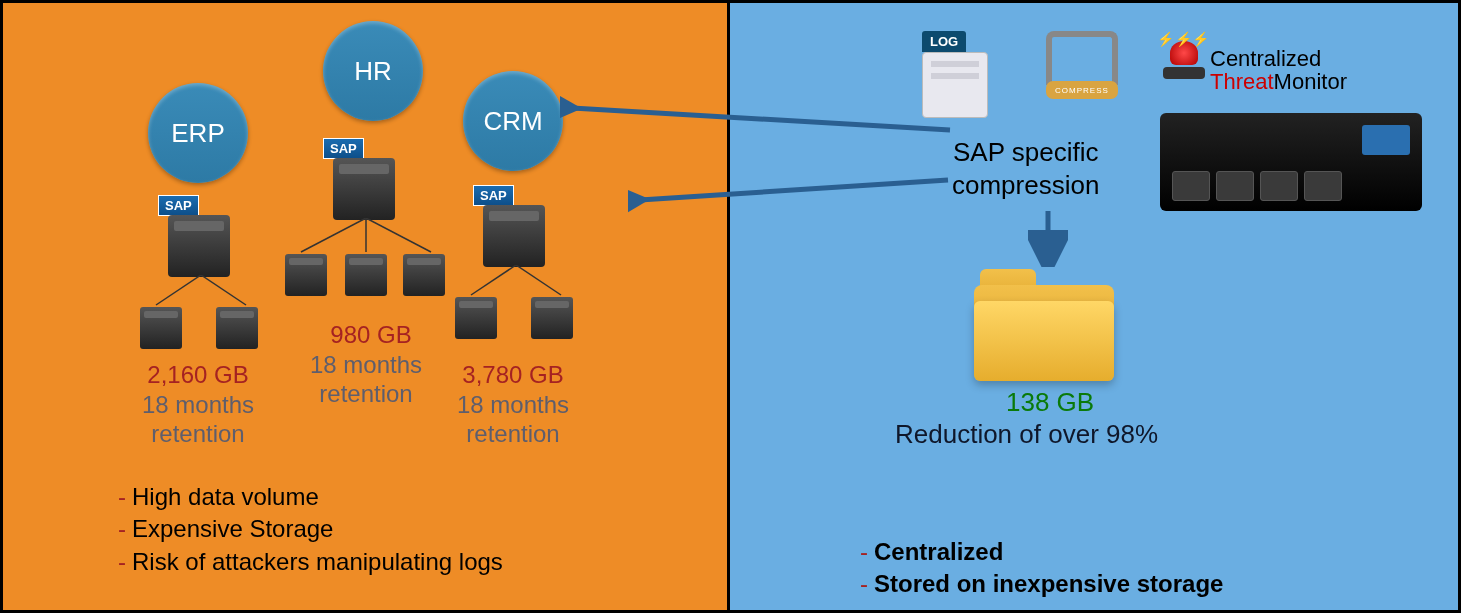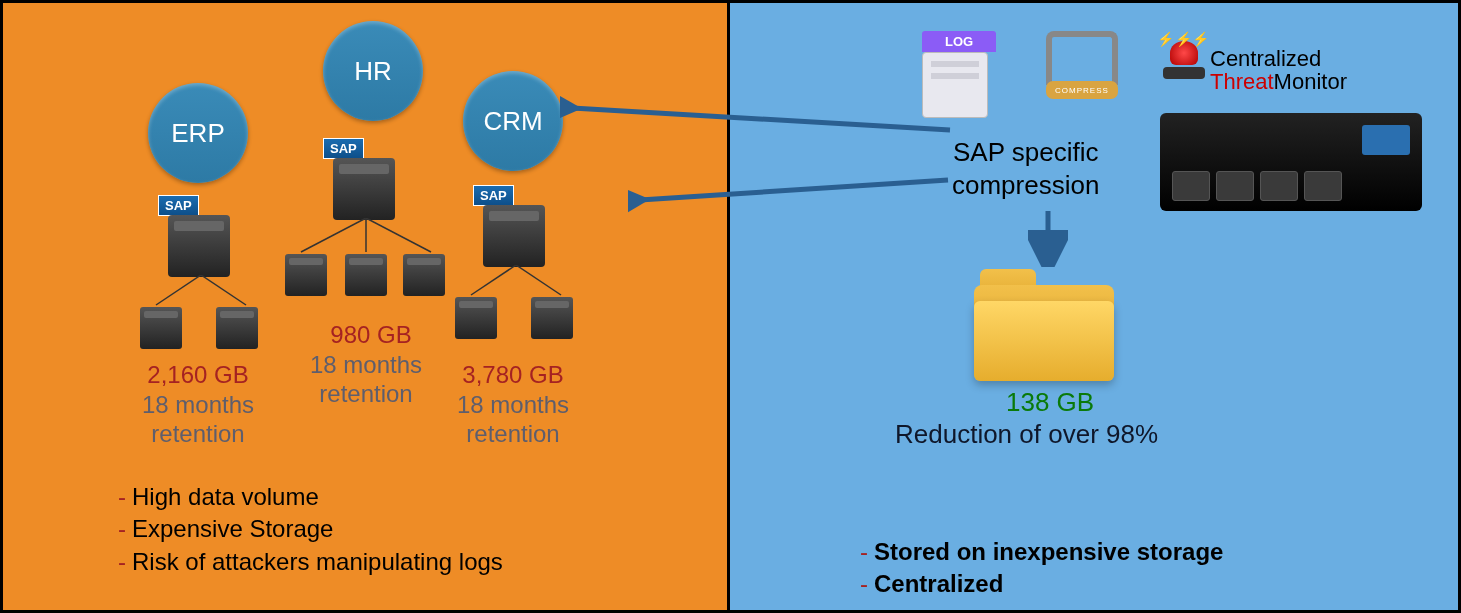--- a/index.html
+++ b/index.html
@@ -106,22 +106,22 @@
     font-weight:bold;
     line-height:1.35;
   }
   .bullets-right .dash { color:#a52222; margin-right:6px; font-weight:normal;}
   .log-icon {
     position:absolute;
     width:72px;height:88px;
     left:192px;top:28px;
   }
   .log-icon .tab {
-    background:#8b5cf6;color:#fff;font-size:13px;font-weight:bold;
-    padding:3px 23px;display:inline-block;border-radius:3px 3px 0 0;
+    background:#0c4a6e;color:#fff;font-size:13px;font-weight:bold;
+    padding:3px 8px;display:inline-block;border-radius:3px 3px 0 0;
   }
   .log-icon .page {
     width:64px;height:64px;background:#e8e8ef;border:1px solid #bbb;border-radius:4px;
     position:relative;
   }
   .log-icon .page::before{content:'';position:absolute;top:8px;left:8px;right:8px;height:6px;background:#cfcfd8;}
   .log-icon .page::after{content:'';position:absolute;top:20px;left:8px;right:8px;height:6px;background:#cfcfd8;}
   .compress-icon {
     position:absolute;left:308px;top:28px;width:88px;height:96px;
   }
@@ -283,22 +283,22 @@
     <div class="folder">
       <div class="tab"></div>
         <div class="back"></div>
         <div class="front"></div>
     </div>
 
     <div class="result-gb">138 GB</div>
     <div class="result-red">Reduction of over 98%</div>
 
     <div class="bullets-right">
+      <div><span class="dash">-</span><span>Centralized</span></div>
       <div><span class="dash">-</span><span>Stored on inexpensive storage</span></div>
-      <div><span class="dash">-</span><span>Centralized</span></div>
     </div>
   </div>
 
   <svg class="arrow-svg" style="left:560px;top:90px;" width="400" height="48">
     <defs>
         <marker id="ah1" markerWidth="12" markerHeight="12" refX="2" refY="6" orient="auto">
           <path d="M12,0 L0,6 L12,12 z" fill="#2a5f91"></path>
         </marker>
       </defs>
     <line x1="390" y1="40" x2="12" y2="18" stroke="#2a5f91" stroke-width="5" marker-end="url(#ah1)"></line>

